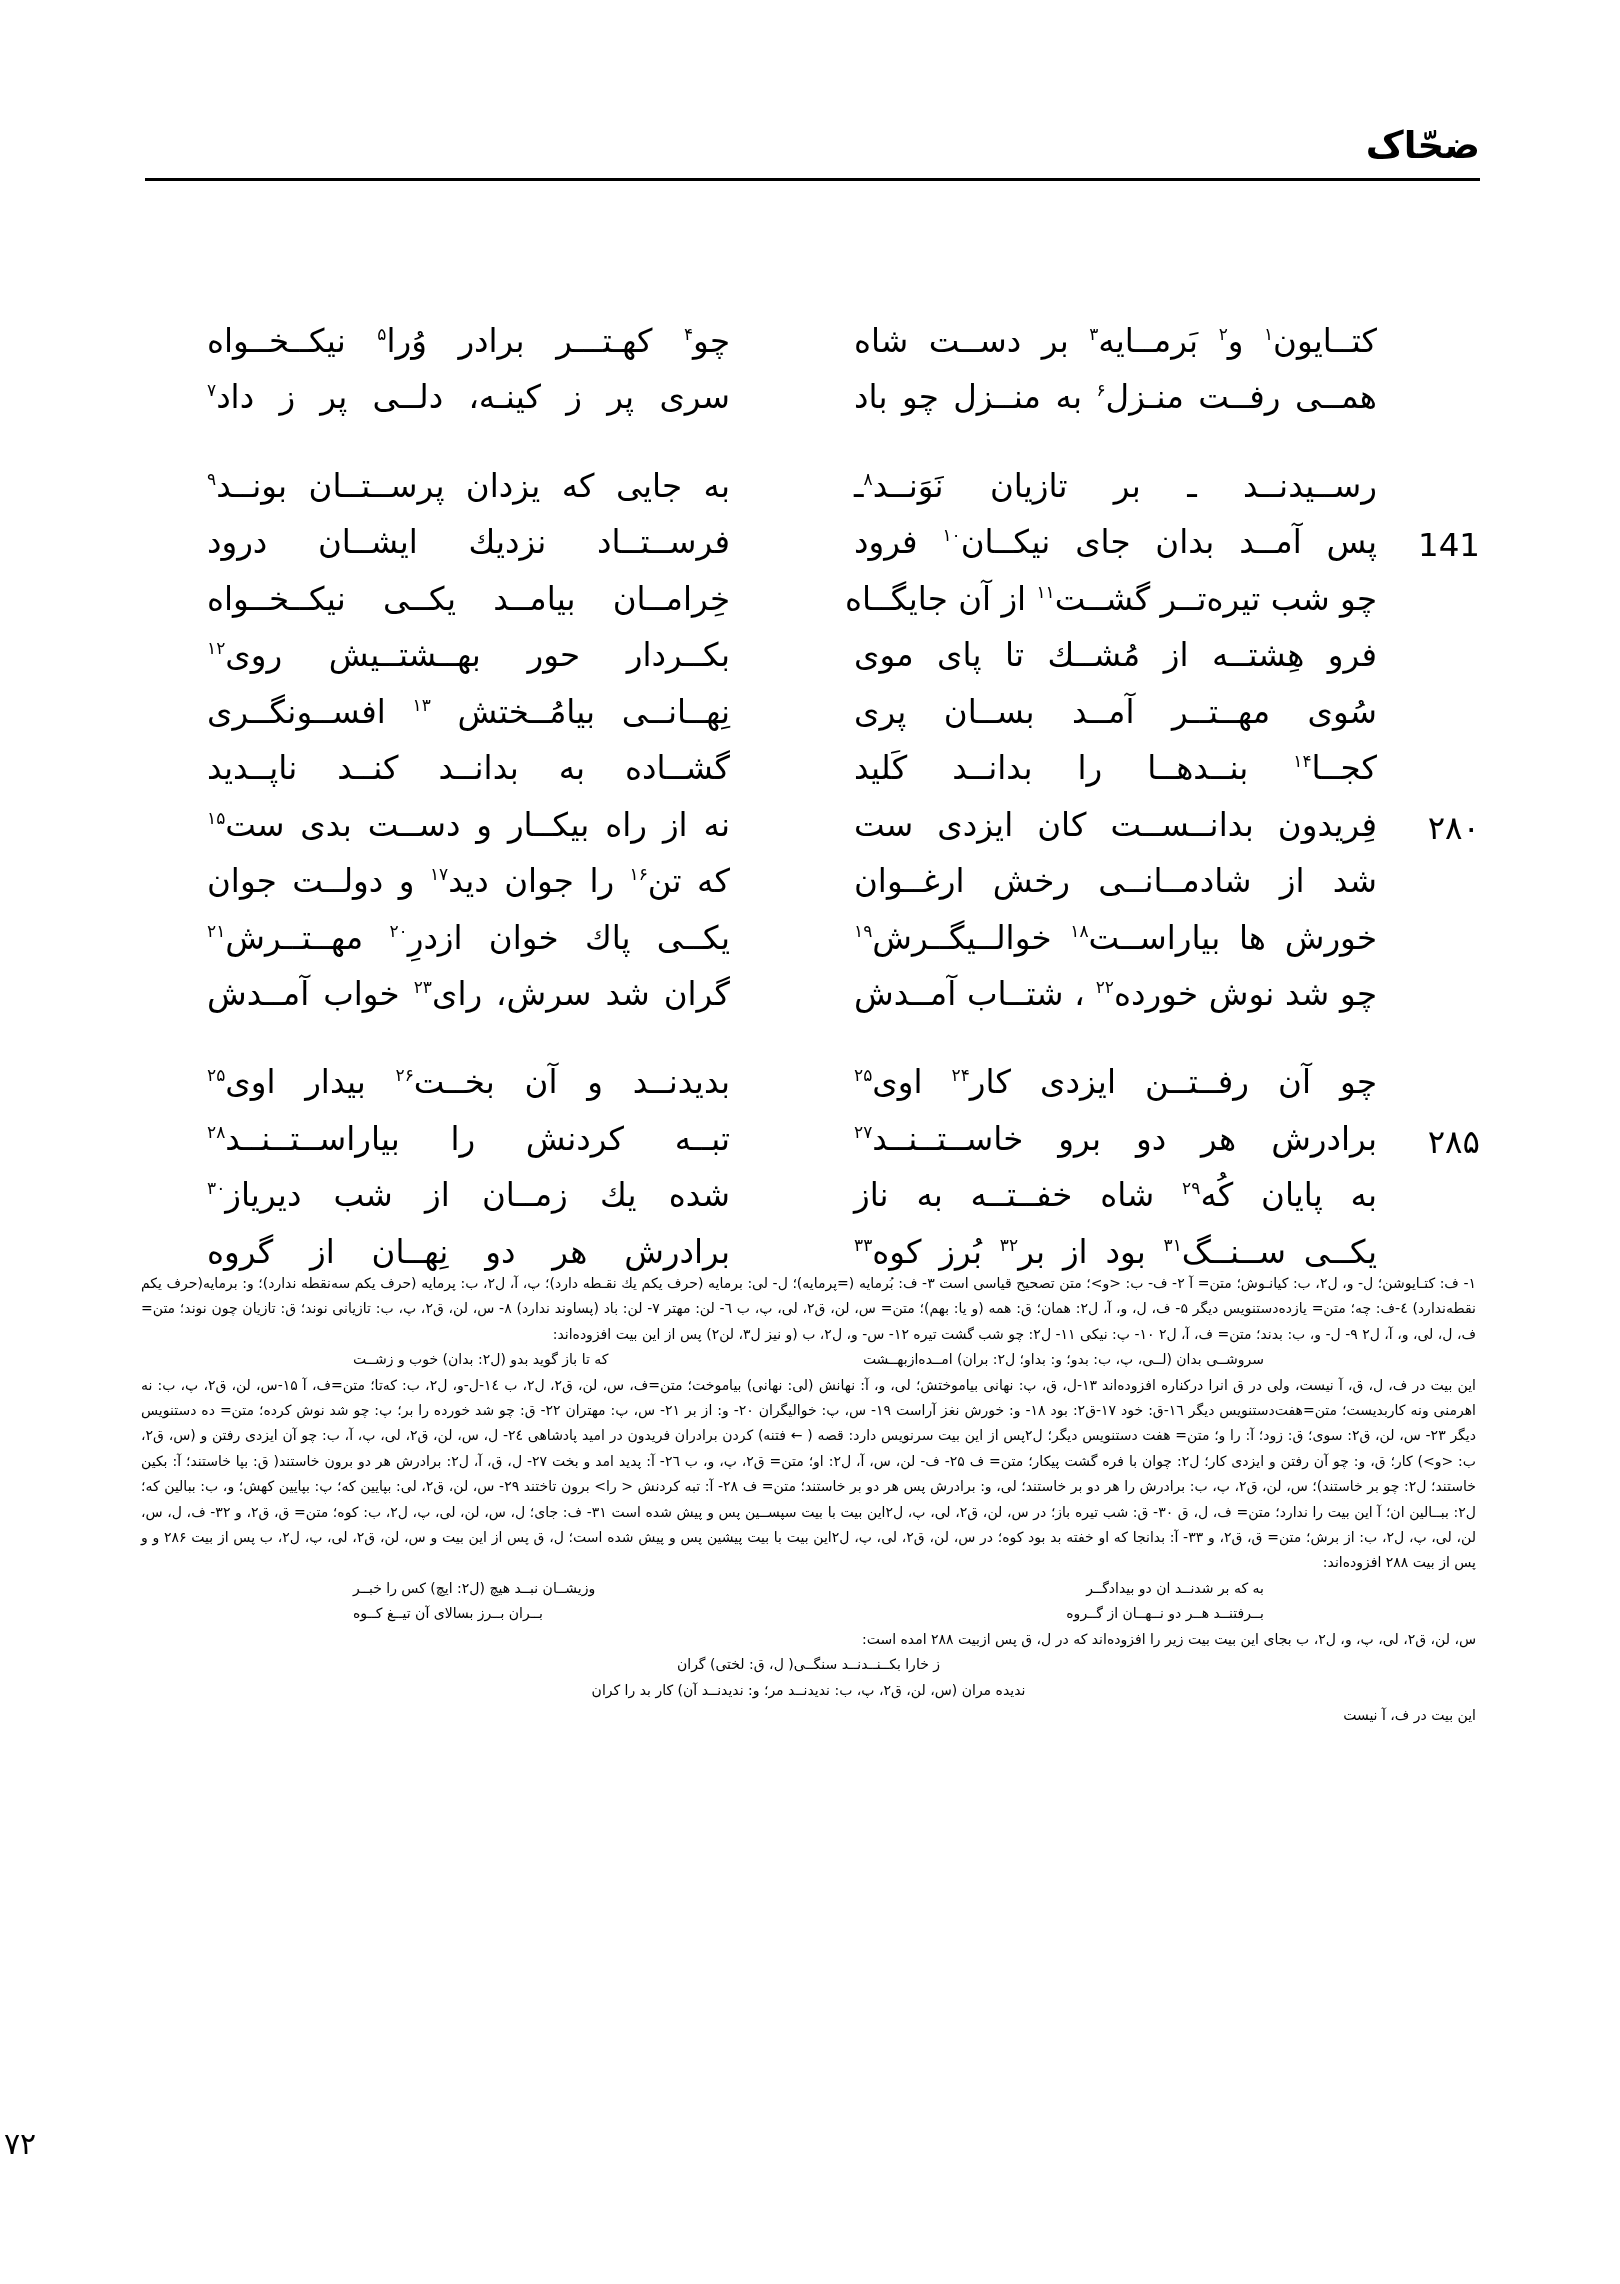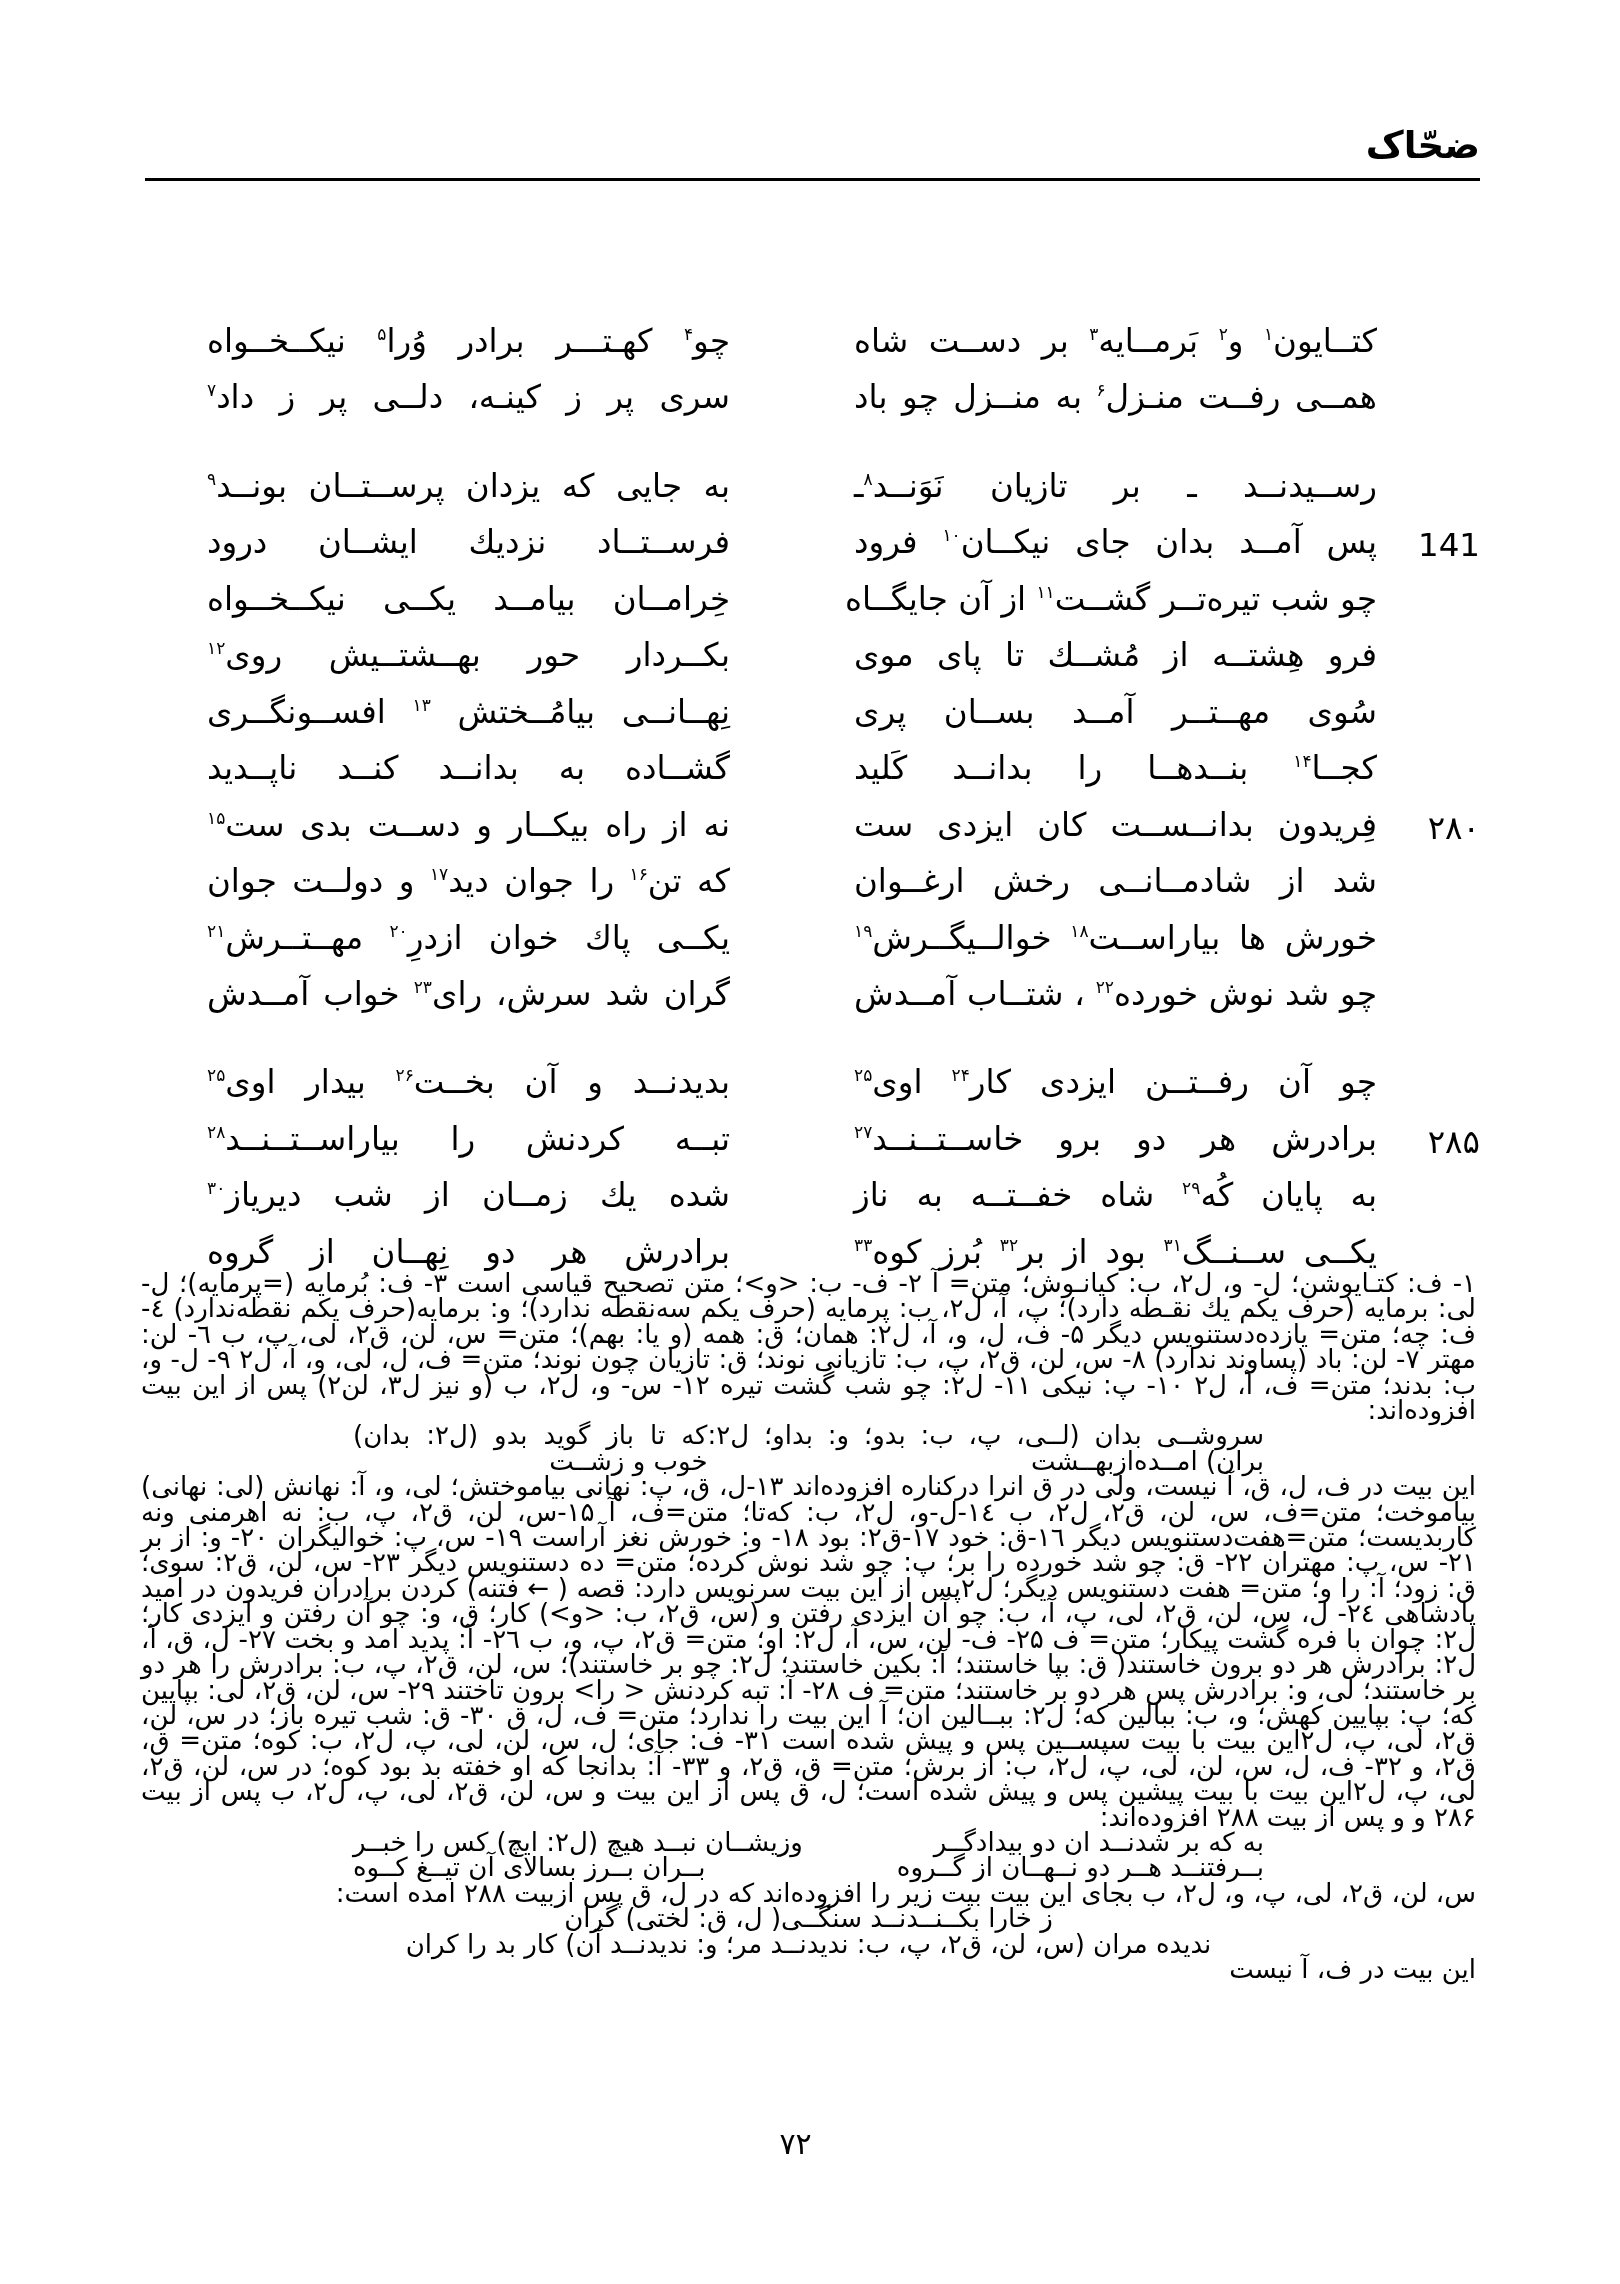--- a/index.html
+++ b/index.html
@@ -6,25 +6,25 @@
   body { width: 1621px; height: 2284px; position: relative; overflow: hidden;
          font-family: "DejaVu Sans", sans-serif; color: #000; direction: rtl; }
   .running-head { position: absolute; top: 124px; right: 141px; font-size: 37px; font-weight: bold; }
   .head-rule { position: absolute; top: 178px; left: 145px; width: 1335px; height: 2.8px; background: #000; }
   .poem { position: absolute; top: 0; left: 0; width: 1621px; }
   .verse { position: absolute; font-size: 32.5px; line-height: 1; white-space: nowrap; }
   .h-right { right: 244px; width: 523px; text-align: justify; text-align-last: justify; }
   .h-left { right: 891px; width: 523px; text-align: justify; text-align-last: justify; }
   .vnum { position: absolute; right: 141px; font-size: 32.5px; }
   sup { font-size: 17px; }
-  .notes { position: absolute; top: 1271px; right: 145px; width: 1335px; font-size: 26px; line-height: 25.4px; text-align: justify; margin-left: 28px; }
+  .notes { position: absolute; top: 1271px; right: 145px; width: 1335px; font-size: 14px; line-height: 25.4px; text-align: justify; margin-left: 28px; }
   .notes p { margin: 0; }
   .notes .verse-line { text-align: center; }
   .notes .verse-pair { display: flex; justify-content: space-between; padding: 0 212px; }
-  .folio { position: absolute; top: 2126px; left: 12px; width: 1567px; text-align: center; font-size: 30px; }
+  .folio { position: absolute; top: 2126px; left: 4px; width: 1567px; text-align: left; font-size: 30px; }
 </style>
 </head>
 <body>
 
 <div class="running-head">ضحّاک</div>
 <div class="head-rule"></div>
 
 <div class="poem" id="poem">
     <div class="verse h-right" style="top: 325px;">کتــایون<sup>۱</sup> و<sup>۲</sup> بَرمــایه<sup>۳</sup> بر دســت شاه</div>
     <div class="verse h-left" style="top: 325px;">چو<sup>۴</sup> کهـتـــر برادر وُرا<sup>۵</sup> نیکــخــواه</div>

